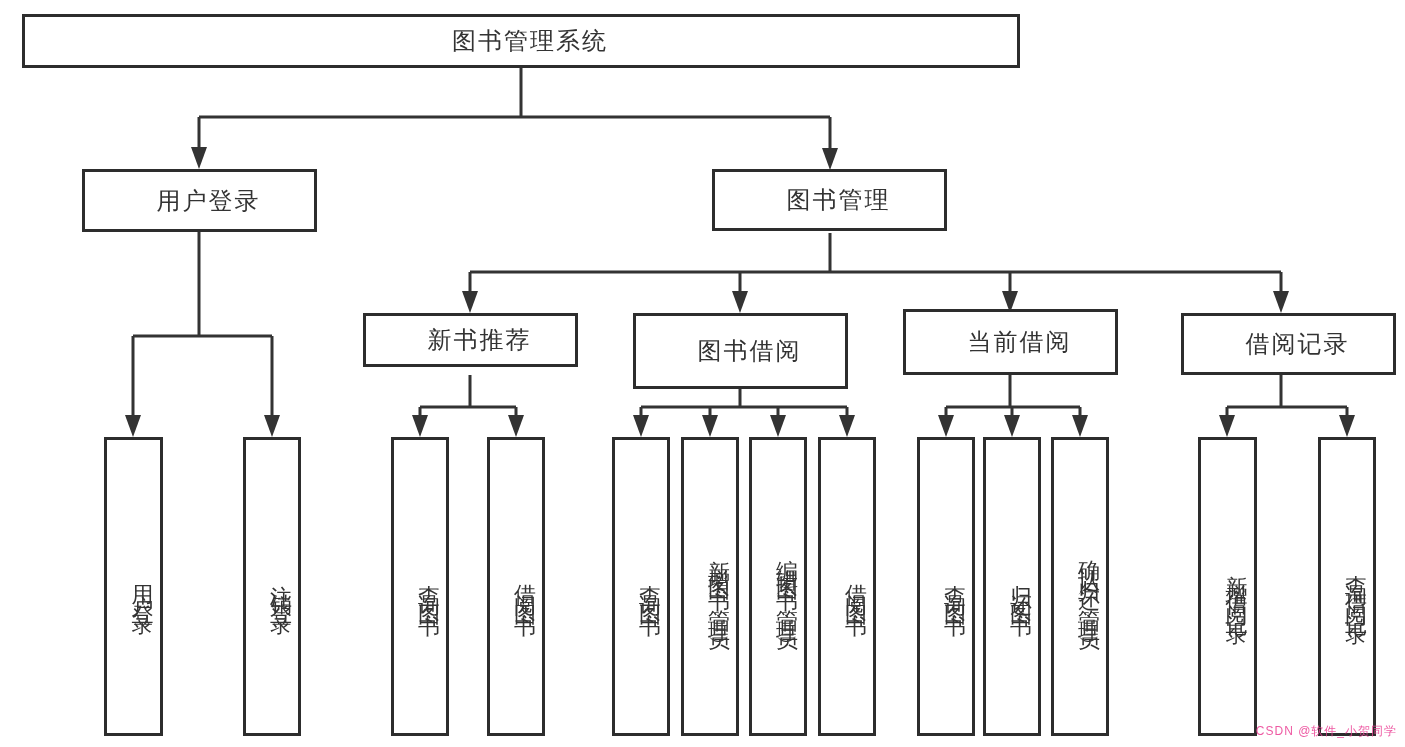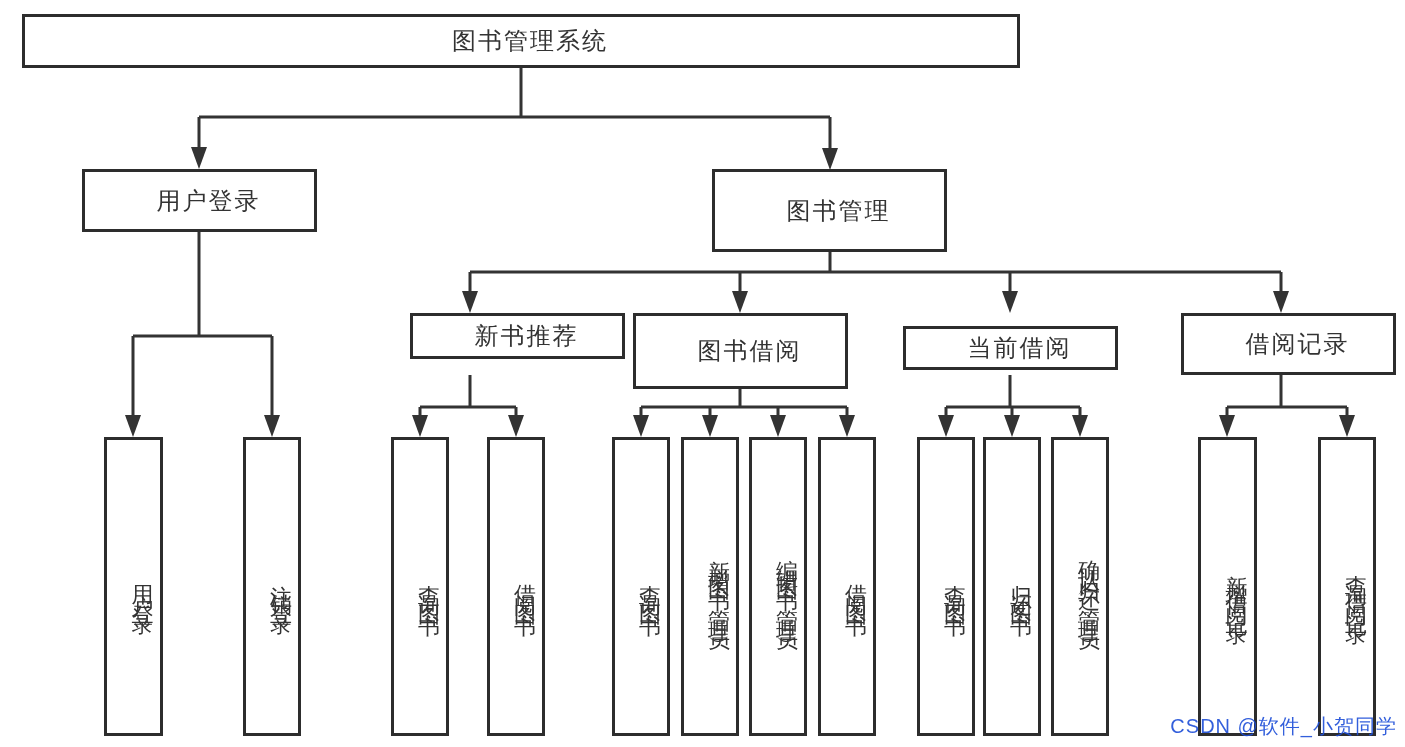--- a/index.html
+++ b/index.html
@@ -31,23 +31,23 @@
     writing-mode:vertical-rl;
     text-orientation:mixed;
     font-size:22px;
     letter-spacing:10px;
     line-height:1;
   }
   #watermark{
     position:absolute;
     right:8px;
     bottom:7px;
-    font-size:20px;
+    font-size:12px;
     letter-spacing:1px;
-    color:#1d4ed8;
+    color:#ec4899;
     opacity:0.9;
     white-space:nowrap;
   }
   path.wire{stroke:#333333;stroke-width:3;fill:none;}
   polygon.arrow{fill:#333333;stroke:none;}
 </style>
 </head>
 <body>
 
 <div id="canvas">
@@ -102,31 +102,31 @@
     </g>
   </svg>
 
   <div class="node" style="left:22px;top:14px;width:998px;height:54px;">
     <span class="h-label">图书管理系统</span>
   </div>
 
   <div class="node" style="left:82px;top:169px;width:235px;height:63px;">
     <span class="h-label">用户登录</span>
   </div>
-  <div class="node" style="left:712px;top:169px;width:235px;height:83px;">
+  <div class="node" style="left:712px;top:169px;width:235px;height:62px;">
     <span class="h-label">图书管理</span>
   </div>
 
-  <div class="node" style="left:363px;top:313px;width:215px;height:46px;margin-left:47px;">
+  <div class="node" style="left:363px;top:313px;width:215px;height:54px;">
     <span class="h-label">新书推荐</span>
   </div>
   <div class="node" style="left:633px;top:313px;width:215px;height:76px;">
     <span class="h-label">图书借阅</span>
   </div>
-  <div class="node" style="left:903px;top:326px;width:215px;height:44px;">
+  <div class="node" style="left:903px;top:309px;width:215px;height:66px;">
     <span class="h-label">当前借阅</span>
   </div>
   <div class="node" style="left:1173px;top:313px;width:215px;height:62px;margin-left:8px;">
     <span class="h-label">借阅记录</span>
   </div>
 
   <div class="node" style="left:104px;top:437px;width:59px;height:299px;">
     <span class="v-label">用户登录</span>
   </div>
   <div class="node" style="left:243px;top:437px;width:58px;height:299px;">

